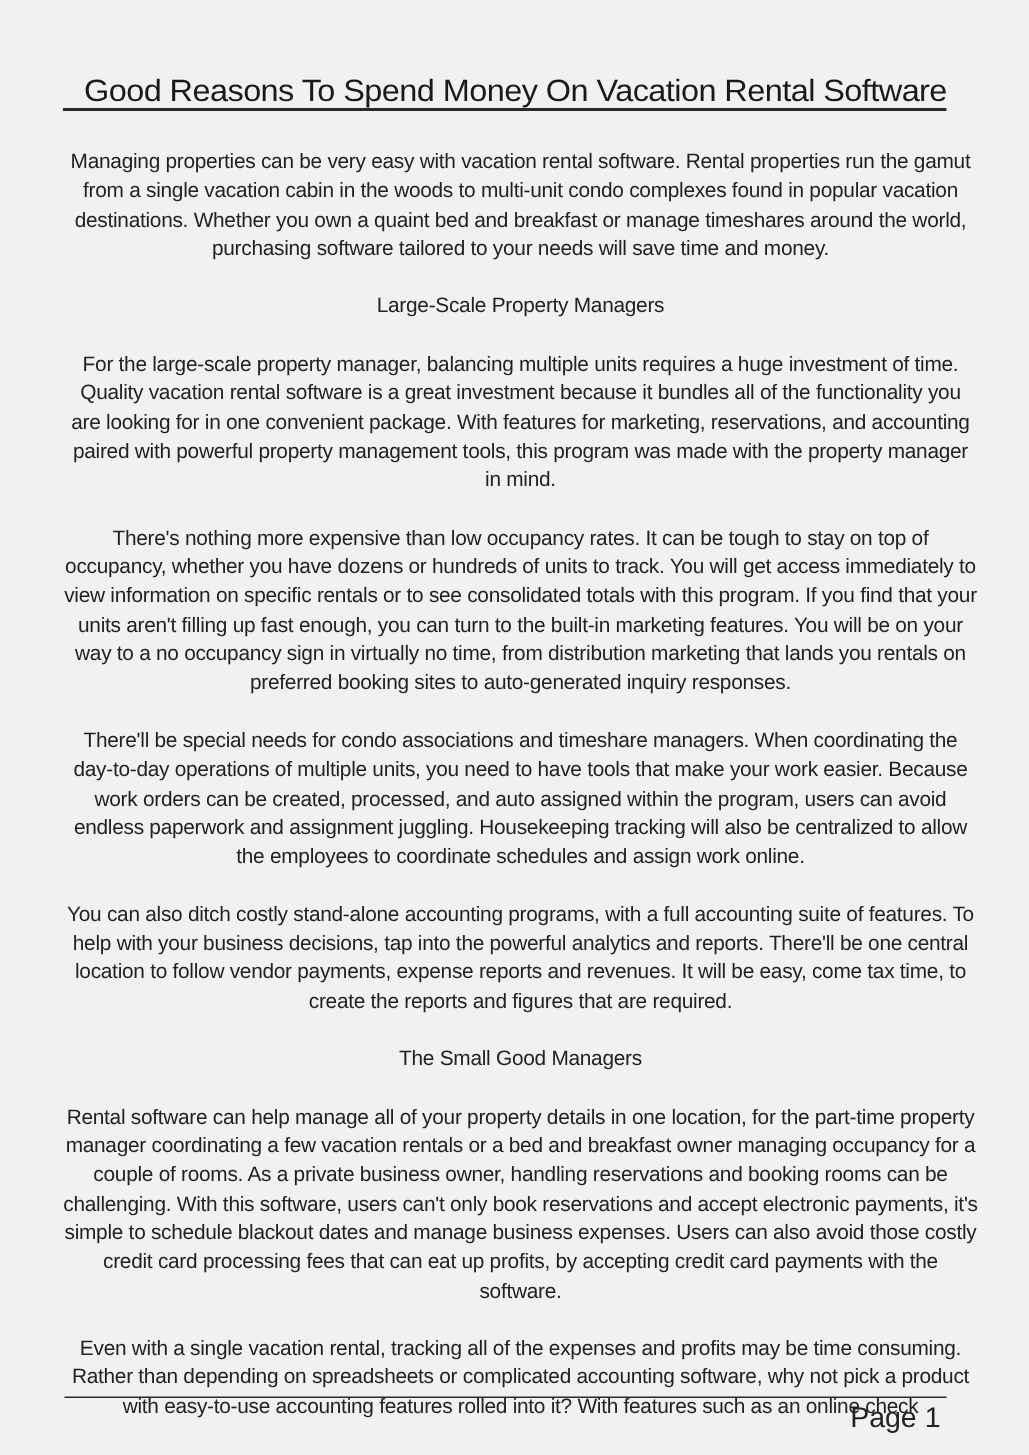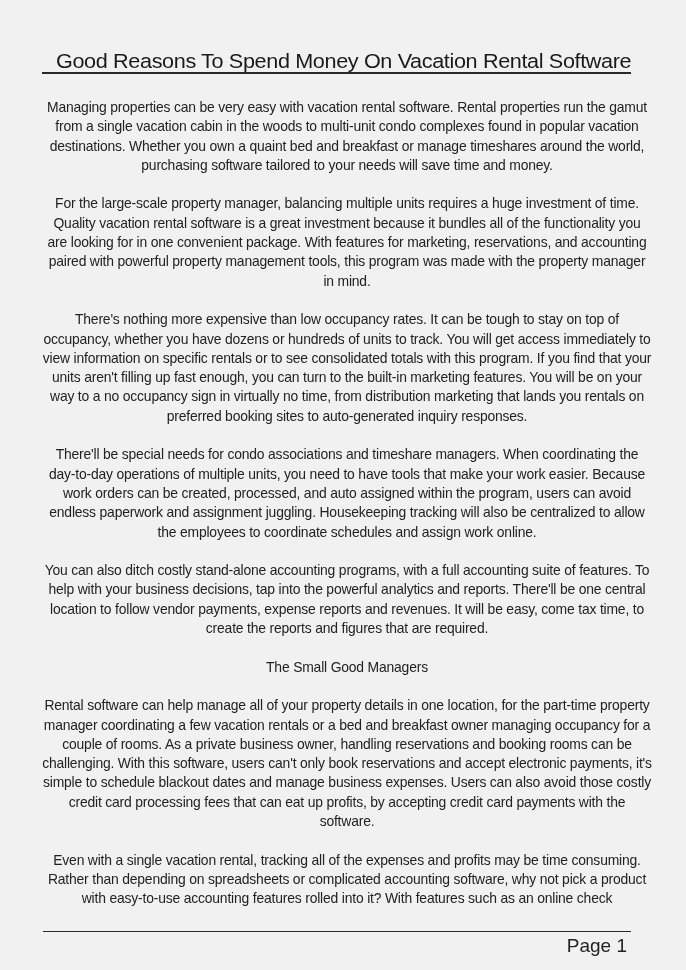--- a/index.html
+++ b/index.html
@@ -88,20 +88,21 @@
   </style>
 </head>
 <body>
 
 <div class="page">
   <h1 class="title" style="transform: scaleX(1.05505);">Good Reasons To Spend Money On Vacation Rental Software</h1>
   <div class="title-rule"></div>
 
   <div class="body">
     <p>Managing properties can be very easy with vacation rental software. Rental properties run the gamut from a single vacation cabin in the woods to multi-unit condo complexes found in popular vacation destinations. Whether you own a quaint bed and breakfast or manage timeshares around the world, purchasing software tailored to your needs will save time and money.</p>
+    <h2>Large-Scale Property Managers</h2>
     <p>For the large-scale property manager, balancing multiple units requires a huge investment of time. Quality vacation rental software is a great investment because it bundles all of the functionality you are looking for in one convenient package. With features for marketing, reservations, and accounting paired with powerful property management tools, this program was made with the property manager in mind.</p>
     <p>There's nothing more expensive than low occupancy rates. It can be tough to stay on top of occupancy, whether you have dozens or hundreds of units to track. You will get access immediately to view information on specific rentals or to see consolidated totals with this program. If you find that your units aren't filling up fast enough, you can turn to the built-in marketing features. You will be on your way to a no occupancy sign in virtually no time, from distribution marketing that lands you rentals on preferred booking sites to auto-generated inquiry responses.</p>
     <p>There'll be special needs for condo associations and timeshare managers. When coordinating the day-to-day operations of multiple units, you need to have tools that make your work easier. Because work orders can be created, processed, and auto assigned within the program, users can avoid endless paperwork and assignment juggling. Housekeeping tracking will also be centralized to allow the employees to coordinate schedules and assign work online.</p>
     <p>You can also ditch costly stand-alone accounting programs, with a full accounting suite of features. To help with your business decisions, tap into the powerful analytics and reports. There'll be one central location to follow vendor payments, expense reports and revenues. It will be easy, come tax time, to create the reports and figures that are required.</p>
     <h2>The Small Good Managers</h2>
     <p>Rental software can help manage all of your property details in one location, for the part-time property manager coordinating a few vacation rentals or a bed and breakfast owner managing occupancy for a couple of rooms. As a private business owner, handling reservations and booking rooms can be challenging. With this software, users can't only book reservations and accept electronic payments, it's simple to schedule blackout dates and manage business expenses. Users can also avoid those costly credit card processing fees that can eat up profits, by accepting credit card payments with the software.</p>
     <p>Even with a single vacation rental, tracking all of the expenses and profits may be time consuming. Rather than depending on spreadsheets or complicated accounting software, why not pick a product with easy-to-use accounting features rolled into it? With features such as an online check</p>
   </div>
 
   <div class="footer-rule"></div>

